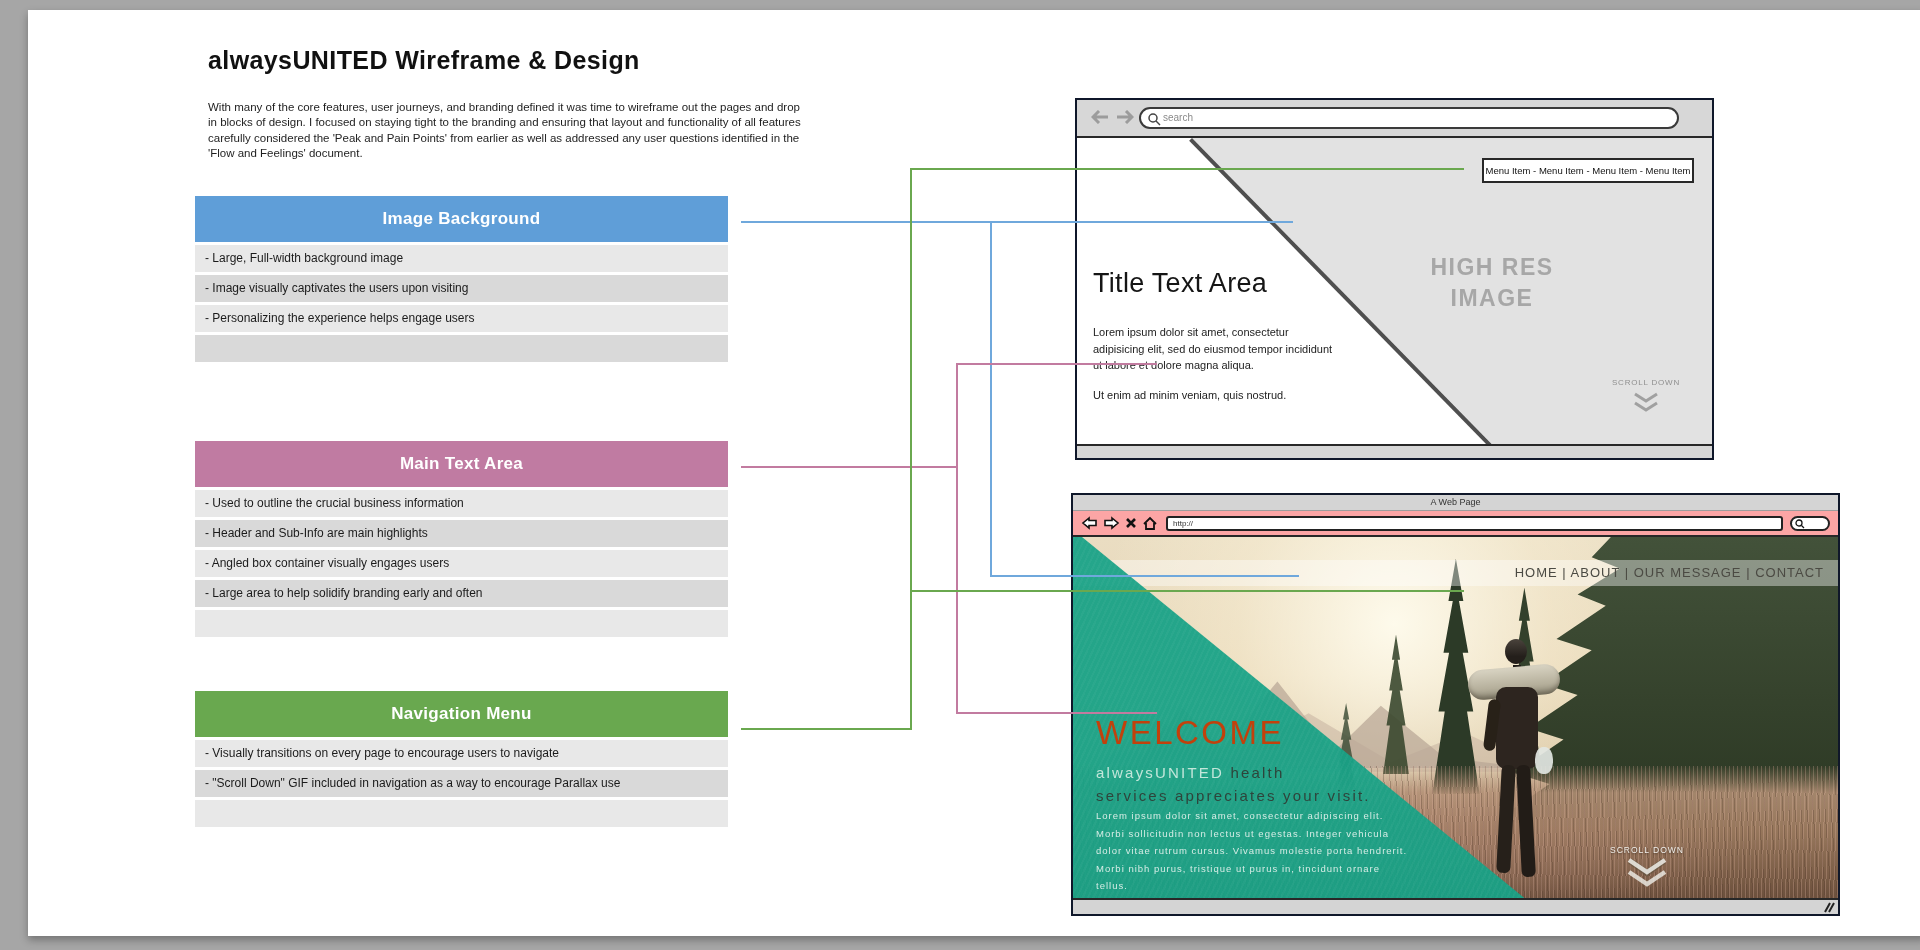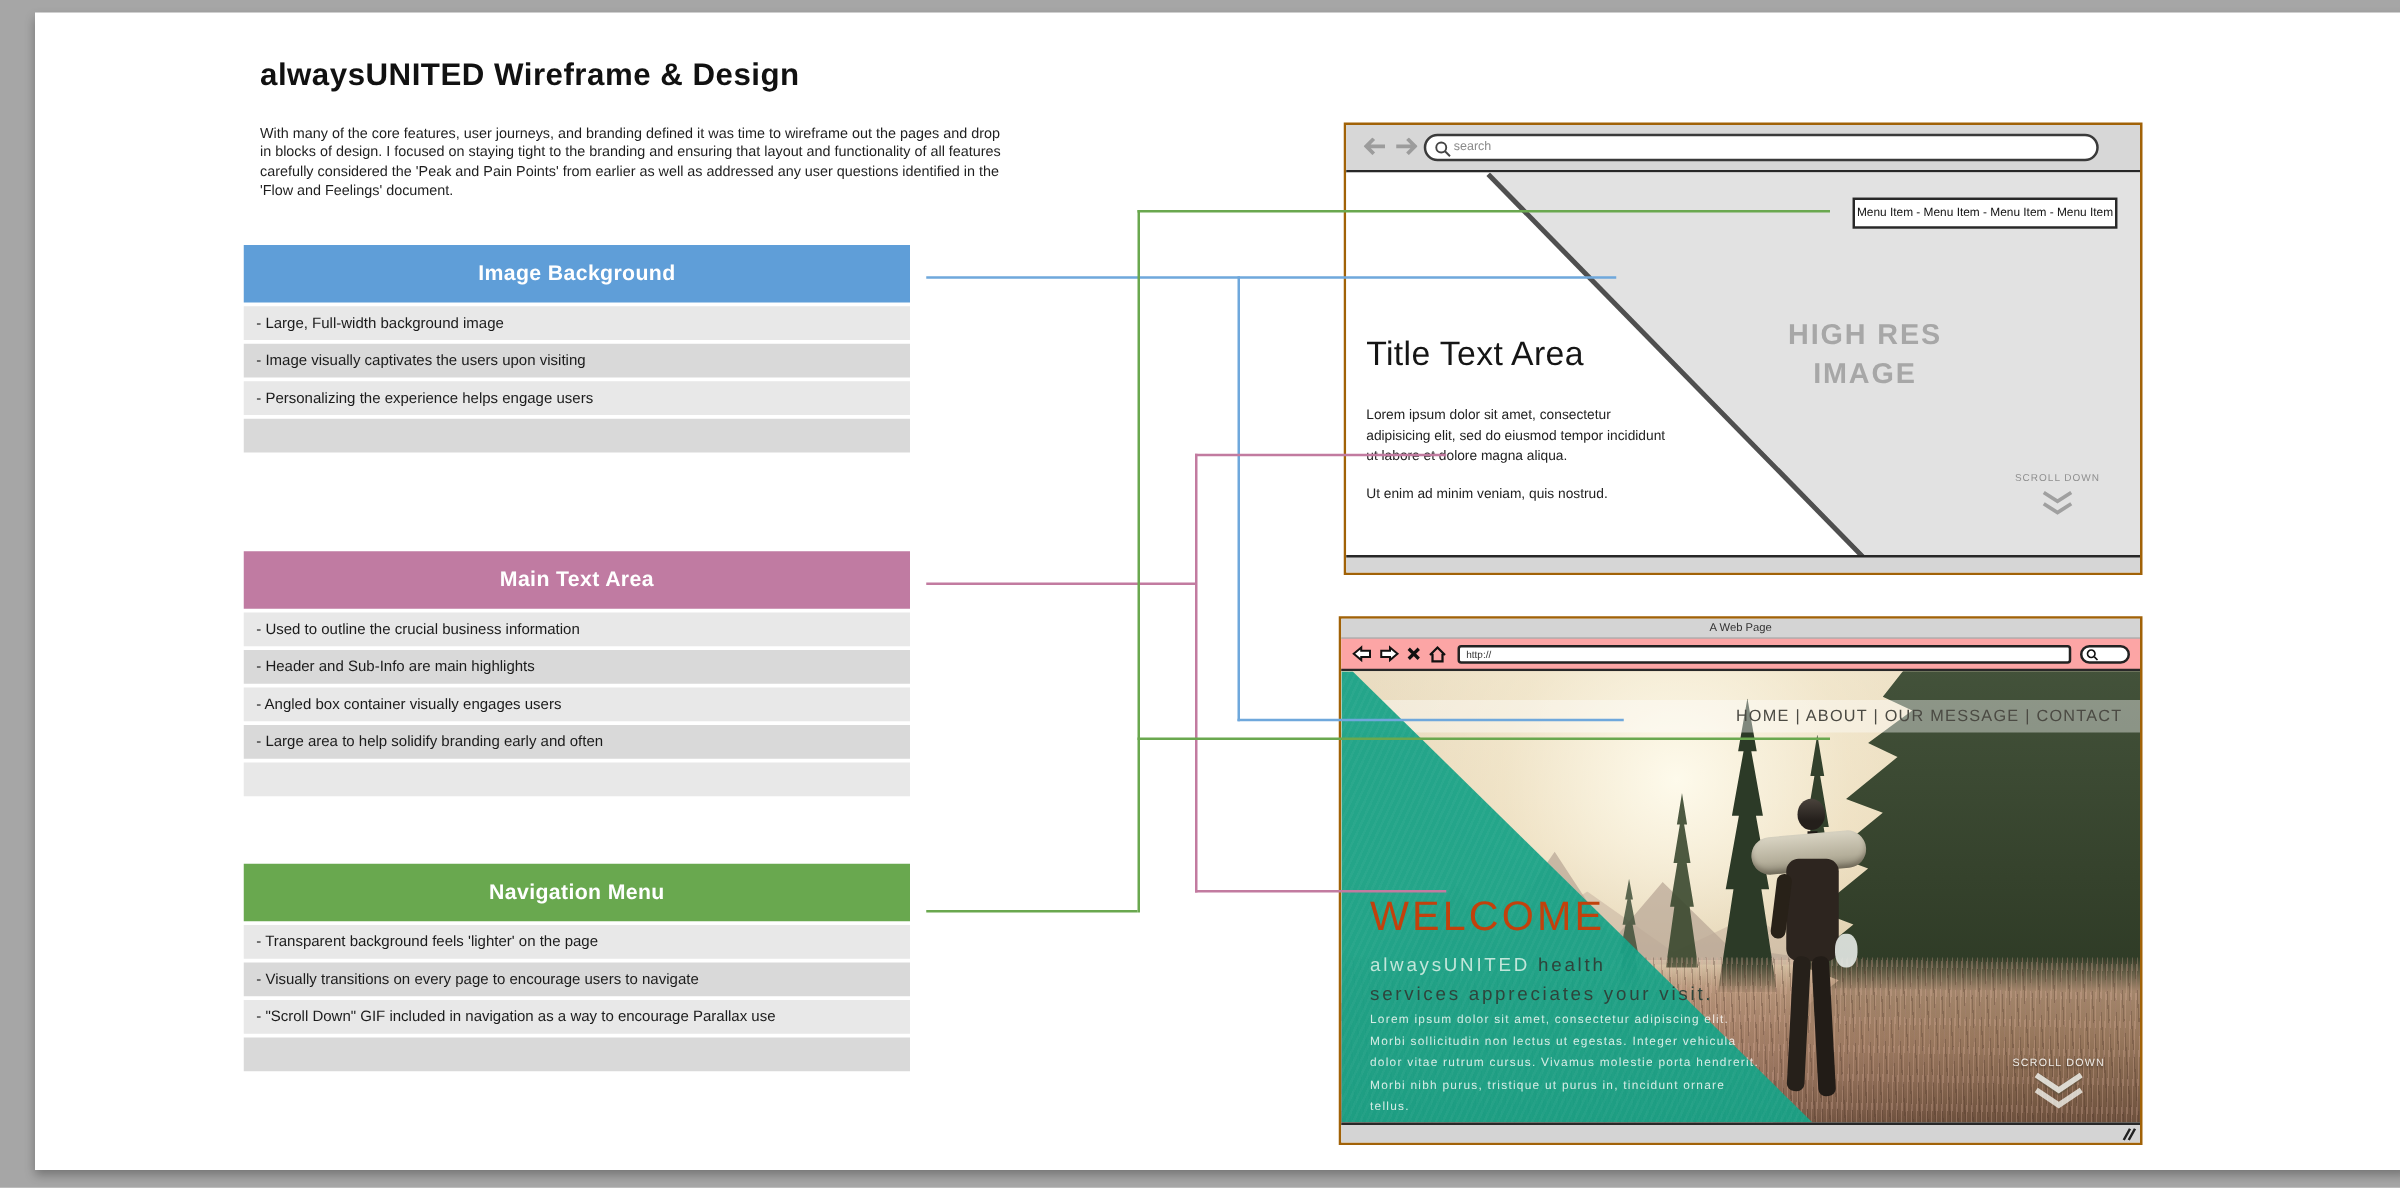--- a/index.html
+++ b/index.html
@@ -16,21 +16,21 @@
   .legend-header.green{background:#69a84f;}
   .legend-row{height:27px;line-height:27px;margin-top:3px;padding-left:10px;font-size:12px;color:#1b1b1b;box-sizing:border-box;}
   .legend-row:nth-child(odd){background:#d9d9d9;}
   .legend-row:nth-child(even){background:#e8e8e8;}
   
   .line{position:absolute;z-index:6;}
   .line.blue{background:#6fa8dc;}
   .line.pink{background:#c27ba0;}
   .line.green{background:#6aa84f;}
   
-  .window{position:absolute;border:2px solid #a16207;background:#fff;box-sizing:border-box;z-index:2;}
+  .window{position:absolute;border:2px solid #0f172a;background:#fff;box-sizing:border-box;z-index:2;}
   .statusbar{position:absolute;left:0;right:0;bottom:0;height:14px;background:#d6d6d6;border-top:2px solid #282828;box-sizing:border-box;}
   
   .wf-toolbar{position:relative;height:38px;background:#d7d7d7;border-bottom:2px solid #282828;box-sizing:border-box;}
   .wf-arrows{position:absolute;left:14px;top:10px;display:flex;gap:7px;}
   .wf-search{position:absolute;left:62px;top:7px;width:540px;height:22px;background:#fff;border:2px solid #3a3a3a;border-radius:12px;box-sizing:border-box;}
   .wf-search svg{position:absolute;left:6px;top:3px;}
   .wf-search span{position:absolute;left:22px;top:3px;font-size:10px;color:#8a8a8a;}
   .wf-content{position:relative;height:306px;background:#fff;overflow:hidden;}
   .wf-gray{position:absolute;inset:0;background:#e2e2e2;clip-path:polygon(115px 0,100% 0,100% 100%,415px 100%);}
   .wf-diag{position:absolute;left:115px;top:0;width:430px;height:4px;background:#4f4f4f;transform-origin:0 0;transform:rotate(45.6deg);}
@@ -113,21 +113,20 @@
     <div class="legend-header pink">Main Text Area</div>
     <div class="legend-row">- Used to outline the crucial business information</div>
     <div class="legend-row">- Header and Sub-Info are main highlights</div>
     <div class="legend-row">- Angled box container visually engages users</div>
     <div class="legend-row">- Large area to help solidify branding early and often</div>
     <div class="legend-row"></div>
   </div>
 
   <div class="legend" style="top:681px">
     <div class="legend-header green">Navigation Menu</div>
-    <div class="legend-row">- Transparent background feels 'lighter' on the page</div>
     <div class="legend-row">- Visually transitions on every page to encourage users to navigate</div>
     <div class="legend-row">- "Scroll Down" GIF included in navigation as a way to encourage Parallax use</div>
     <div class="legend-row"></div>
   </div>
 
   <div class="line blue" style="left:713px;top:211px;width:552px;height:2px"></div>
   <div class="line blue" style="left:962px;top:211px;width:2px;height:356px"></div>
   <div class="line blue" style="left:962px;top:565px;width:309px;height:2px"></div>
 
   <div class="line pink" style="left:713px;top:456px;width:215px;height:2px"></div>
@@ -177,21 +176,21 @@
         <div class="lbl">SCROLL DOWN</div>
         <svg width="30" height="22" style="margin-top:5px">
           <path d="M4 2 L15 9 L26 2" fill="none" stroke="#a0a0a0" stroke-width="3"></path>
           <path d="M4 11 L15 18 L26 11" fill="none" stroke="#a0a0a0" stroke-width="3"></path>
           </svg>
       </div>
     </div>
     <div class="statusbar"></div>
   </div>
 
-  <div class="window" style="left:1043px;top:483px;width:643px;height:423px">
+  <div class="window" style="left:1043px;top:483px;width:769px;height:423px">
     <div class="dz-titlebar">A Web Page</div>
     <div class="dz-toolbar">
       <span class="ic">
         <svg width="17" height="14">
             <path d="M8 2 L2 7 L8 12 L8 9.5 L15 9.5 L15 4.5 L8 4.5 Z" fill="#fff" stroke="#111" stroke-width="1.6"></path>
           </svg>
         </span>
       <span class="ic">
         <svg width="17" height="14">
             <path d="M9 2 L15 7 L9 12 L9 9.5 L2 9.5 L2 4.5 L9 4.5 Z" fill="#fff" stroke="#111" stroke-width="1.6"></path>

